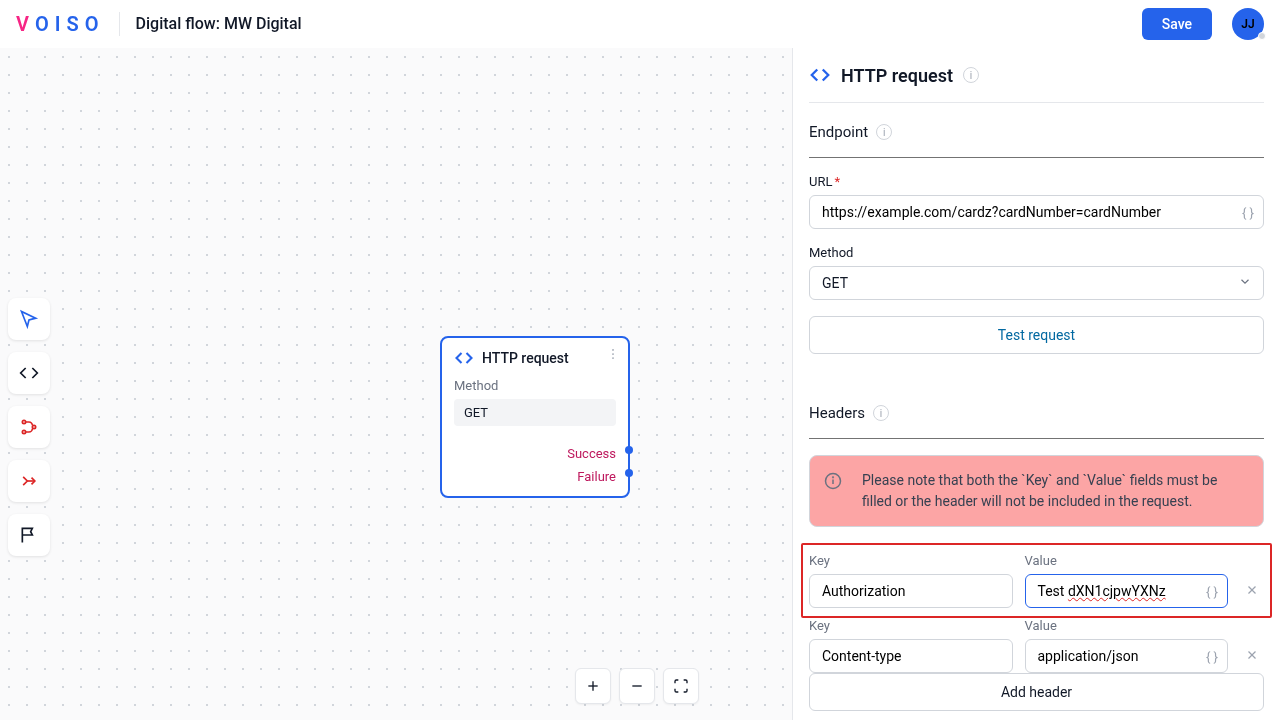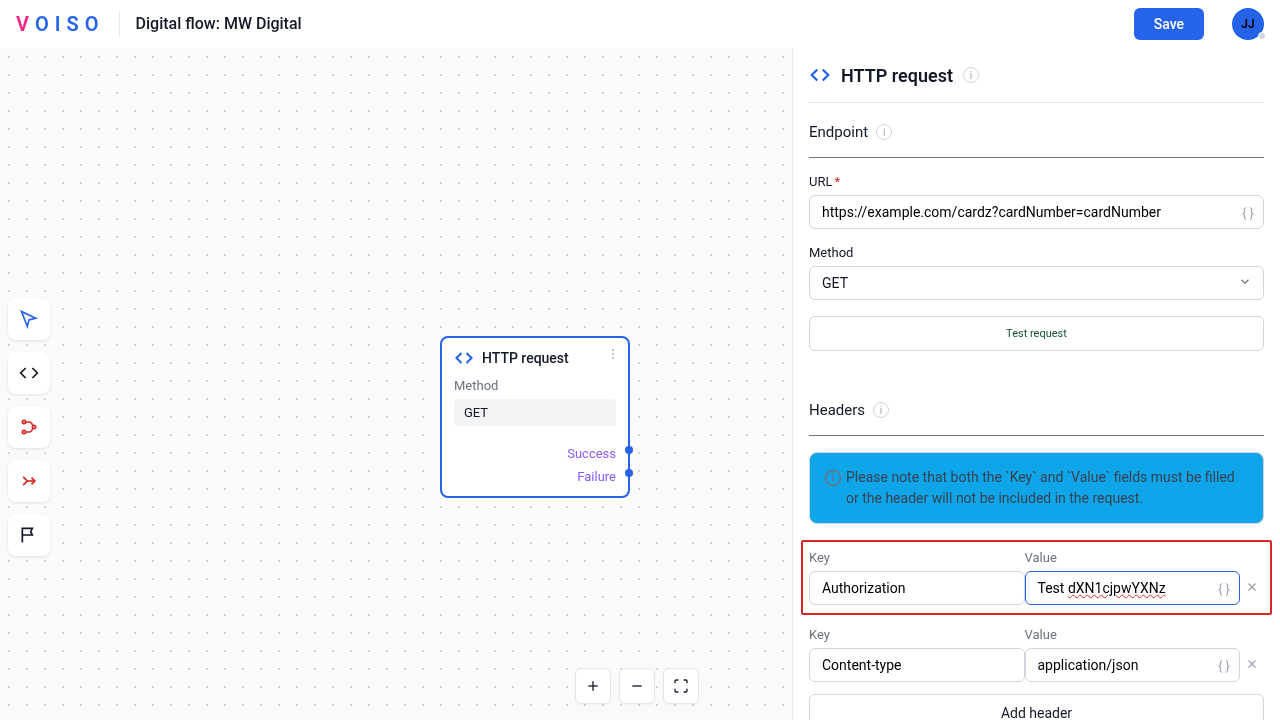--- a/index.html
+++ b/index.html
@@ -7,21 +7,21 @@
     
     
     .header { height: 48px; display: flex; align-items: center; padding: 0 16px; border-bottom: 1px solid #fff; background: #fff; }
     .logo { display: flex; align-items: center; gap: 2px; font-size: 20px; font-weight: 600; letter-spacing: 4px; }
     .logo-v { color: #F72585; }
     .logo-o { color: #2563EB; }
     .logo-i { color: #2563EB; }
     .logo-s { color: #2563EB; }
     .divider-v { width: 1px; height: 24px; background: #E5E7EB; margin: 0 16px; }
     .page-title { font-size: 16px; color: #111827; font-weight: 500; }
-    .header-right { margin-left: auto; display: flex; align-items: center; gap: 28px; padding-left: 28px; }
+    .header-right { margin-left: auto; display: flex; align-items: center; gap: 20px; padding-left: 28px; }
     .save-btn { background: #2563EB; color: #fff; border: none; padding: 8px 20px; border-radius: 6px; font-size: 14px; font-weight: 500; cursor: pointer; }
     .avatar { width: 32px; height: 32px; border-radius: 50%; background: #2563EB; color: #000000; display: flex; align-items: center; justify-content: center; font-size: 12px; font-weight: 600; position: relative; }
     .avatar-dot { position: absolute; bottom: 0; right: -2px; width: 8px; height: 8px; border-radius: 50%; background: #D1D5DB; border: 1px solid #fff; }
     
     
     .main { display: flex; height: calc(100% - 48px); }
     
     
     .toolbar { width: 56px; position: absolute; left: 8px; top: 250px; display: flex; flex-direction: column; gap: 4px; z-index: 10; }
     .toolbar-btn { width: 42px; height: 42px; border-radius: 8px; display: flex; align-items: center; justify-content: center; cursor: pointer; background: #fff; box-shadow: 0 1px 3px rgba(0,0,0,0.1); margin-bottom: 8px; }
@@ -33,21 +33,21 @@
     
     .node { position: absolute; left: 440px; top: 288px; width: 190px; background: #fff; border: 2px solid #2563EB; border-radius: 8px; }
     .node-header { display: flex; align-items: center; padding: 10px 12px; gap: 8px; position: relative; }
     .node-icon { width: 20px; height: 20px; color: #2563EB; }
     .node-title { font-size: 14px; font-weight: 500; color: #111827; }
     .node-menu { position: absolute; right: 8px; top: 8px; color: #9CA3AF; cursor: pointer; }
     .node-body { padding: 0 12px 12px; }
     .node-label { font-size: 13px; color: #6B7280; margin-bottom: 6px; }
     .node-value { background: #F3F4F6; padding: 6px 10px; border-radius: 4px; font-size: 13px; color: #111827; }
     .node-outputs { padding: 8px 12px 12px; }
-    .node-output { display: flex; justify-content: flex-end; align-items: flex-start; gap: 8px; font-size: 13px; color: #8b5cf6; position: relative; margin-bottom: 8px; }
+    .node-output { display: flex; justify-content: flex-end; align-items: flex-start; gap: 8px; font-size: 13px; color: #be185d; position: relative; margin-bottom: 8px; }
     .node-output:last-child { margin-bottom: 0; }
     .node-port { width: 8px; height: 8px; background: #2563EB; border-radius: 50%; position: absolute; right: -17px; }
     
     
     .zoom-controls { position: absolute; bottom: 16px; left: 575px; display: flex; gap: 8px; }
     .zoom-btn { width: 36px; height: 36px; background: #fff; border: 1px solid #E5E7EB; border-radius: 6px; display: flex; align-items: center; justify-content: center; cursor: pointer; box-shadow: 0 1px 2px rgba(0,0,0,0.05); }
     
     
     .panel { width: 488px; background: #fff; border-left: 1px solid #E5E7EB; overflow-y: auto; padding: 16px 16px 16px 16px; }
     .panel-header { display: flex; align-items: center; gap: 10px; padding-bottom: 16px; border-bottom: 1px solid #E5E7EB; }
@@ -62,27 +62,27 @@
     .field-label { font-size: 13px; color: #111827; margin-bottom: 6px; display: flex; align-items: flex-start; gap: 2px; }
     .required { color: #DC2626; }
     .input-wrap { position: relative; }
     .text-input { width: 100%; padding: 8px 36px 8px 12px; border: 1px solid #D1D5DB; border-radius: 6px; font-size: 14px; color: #000000; }
     .text-input.active { border-color: #2563EB; }
     .input-braces { position: absolute; right: 10px; top: 50%; transform: translateY(-50%); color: #9CA3AF; font-size: 13px; cursor: pointer; }
     .select-input { width: 100%; padding: 8px 12px; border: 1px solid #D1D5DB; border-radius: 6px; font-size: 14px; color: #111827; appearance: none; background: #fff; }
     .select-wrap { position: relative; }
     .select-chevron { position: absolute; right: 12px; top: 50%; transform: translateY(-50%); pointer-events: none; }
     
-    .test-btn { width: 100%; padding: 10px; background: #fff; border: 1px solid #D1D5DB; border-radius: 6px; font-size: 11px; color: #14532d; cursor: pointer; }
-    
-    .notice { display: flex; gap: 4px; padding: 14px; background: #0ea5e9; border: 1px solid #D1D5DB; border-radius: 8px; margin-bottom: 16px; }
+    .test-btn { width: 100%; padding: 10px; background: #fff; border: 1px solid #D1D5DB; border-radius: 6px; font-size: 14px; color: #0369a1; cursor: pointer; }
+    
+    .notice { display: flex; gap: 20px; padding: 14px; background: #fca5a5; border: 1px solid #D1D5DB; border-radius: 8px; margin-bottom: 16px; }
     .notice-icon { width: 18px; height: 18px; flex-shrink: 0; margin-top: 2px; }
     .notice-text { font-size: 14px; color: #374151; line-height: 1.5; }
     
-    .header-row { display: flex; gap: 0; align-items: flex-end; margin-bottom: 12px; position: relative; }
+    .header-row { display: flex; gap: 12px; align-items: flex-end; margin-bottom: 0; position: relative; }
     .header-row.highlight { border: 2px solid #DC2626; padding: 8px 6px; margin-left: -8px; margin-right: -8px; border-radius: 2px; }
     .header-col { flex: 1; }
     .header-col-label { font-size: 13px; color: #6B7280; margin-bottom: 6px; }
     .remove-btn { width: 24px; height: 24px; display: flex; align-items: center; justify-content: center; cursor: pointer; color: #9CA3AF; margin-bottom: 6px; }
     
     .add-header-btn { width: 100%; padding: 10px; background: #fff; border: 1px solid #D1D5DB; border-radius: 6px; font-size: 14px; color: #111827; cursor: pointer; }
     
     .underline-red { text-decoration: underline; text-decoration-color: #DC2626; text-decoration-style: wavy; text-decoration-thickness: 1px; text-align: center; }
   </style>
 </head>

